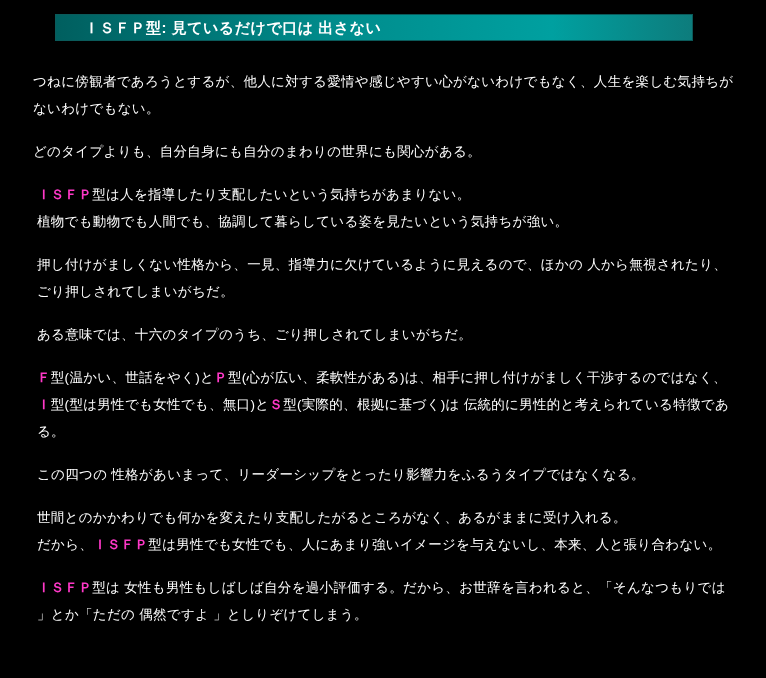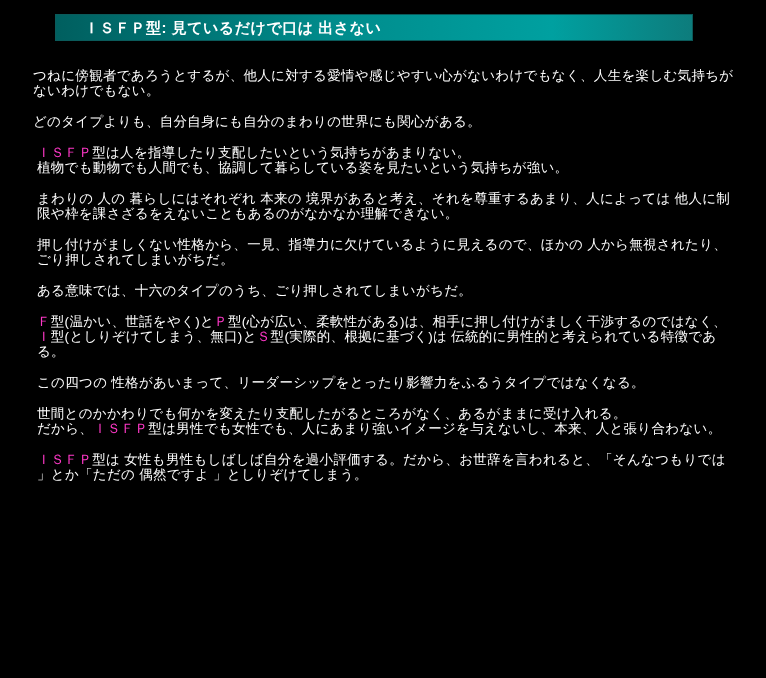--- a/index.html
+++ b/index.html
@@ -43,29 +43,29 @@
   }
   
   .content {
     position: absolute;
     left: 33px;
     top: 68px;
     width: 706px;
   }
   .para {
     font-size: 13.5px;
-    line-height: 15px;
+    line-height: 27px;
     color: #ffffff;
     margin: 0 0 16px 0;
     text-align: left;
     letter-spacing: 0.3px;
   }
   .m {
     color: #ff38c8;
-    font-weight: normal;
+    font-weight: bold;
   }
   .indent {
     padding-left: 4px;
   }
 </style>
 </head>
 <body>
 
 <div class="page">
 
@@ -75,27 +75,26 @@
 
   <div class="content">
 
     <p class="para"><span>つねに傍観者であろうとするが、他人に対する愛情や感じやすい心がないわけでもなく、人生を楽しむ気持ちがないわけでもない。</span></p>
 
     <p class="para"><span>どのタイプよりも、自分自身にも自分のまわりの世界にも関心がある。</span></p>
 
     <p class="para indent"><span class="m">ＩＳＦＰ</span><span>型は人を指導したり支配したいという気持ちがあまりない。</span><br><span>植物でも動物でも人間でも、協調して暮らしている姿を見たいという気持ちが強い。</span></p>
 
 
-    <p class="para indent"><span>まわりの 人の 暮らしにはそれぞれ 本来の 境界があると考え、それを尊重するあまり、人によっては 他人に制限や枠を課さざるをえないこともあるのがなかなか理解できない。</span></p>
 
     <p class="para indent"><span>押し付けがましくない性格から、一見、指導力に欠けているように見えるので、ほかの 人から無視されたり、ごり押しされてしまいがちだ。</span></p>
 
     <p class="para indent"><span>ある意味では、十六のタイプのうち、ごり押しされてしまいがちだ。</span></p>
 
-    <p class="para indent"><span class="m">Ｆ</span><span>型(温かい、世話をやく)と</span><span class="m">Ｐ</span><span>型(心が広い、柔軟性がある)は、相手に押し付けがましく干渉するのではなく、</span><span class="m">Ｉ</span><span>型(としりぞけてしまう、無口)と</span><span class="m">Ｓ</span><span>型(実際的、根拠に基づく)は 伝統的に男性的と考えられている特徴である。</span></p>
+    <p class="para indent"><span class="m">Ｆ</span><span>型(温かい、世話をやく)と</span><span class="m">Ｐ</span><span>型(心が広い、柔軟性がある)は、相手に押し付けがましく干渉するのではなく、</span><span class="m">Ｉ</span><span>型(型は男性でも女性でも、無口)と</span><span class="m">Ｓ</span><span>型(実際的、根拠に基づく)は 伝統的に男性的と考えられている特徴である。</span></p>
 
     <p class="para indent"><span>この四つの 性格があいまって、リーダーシップをとったり影響力をふるうタイプではなくなる。</span></p>
 
     <p class="para indent"><span>世間とのかかわりでも何かを変えたり支配したがるところがなく、あるがままに受け入れる。</span><br><span>だから、</span><span class="m">ＩＳＦＰ</span><span>型は男性でも女性でも、人にあまり強いイメージを与えないし、本来、人と張り合わない。</span></p>
 
 
     <p class="para indent"><span class="m">ＩＳＦＰ</span><span>型は 女性も男性もしばしば自分を過小評価する。だから、お世辞を言われると、「そんなつもりでは 」とか「ただの 偶然ですよ 」としりぞけてしまう。</span></p>
 
   </div>
 </div>

